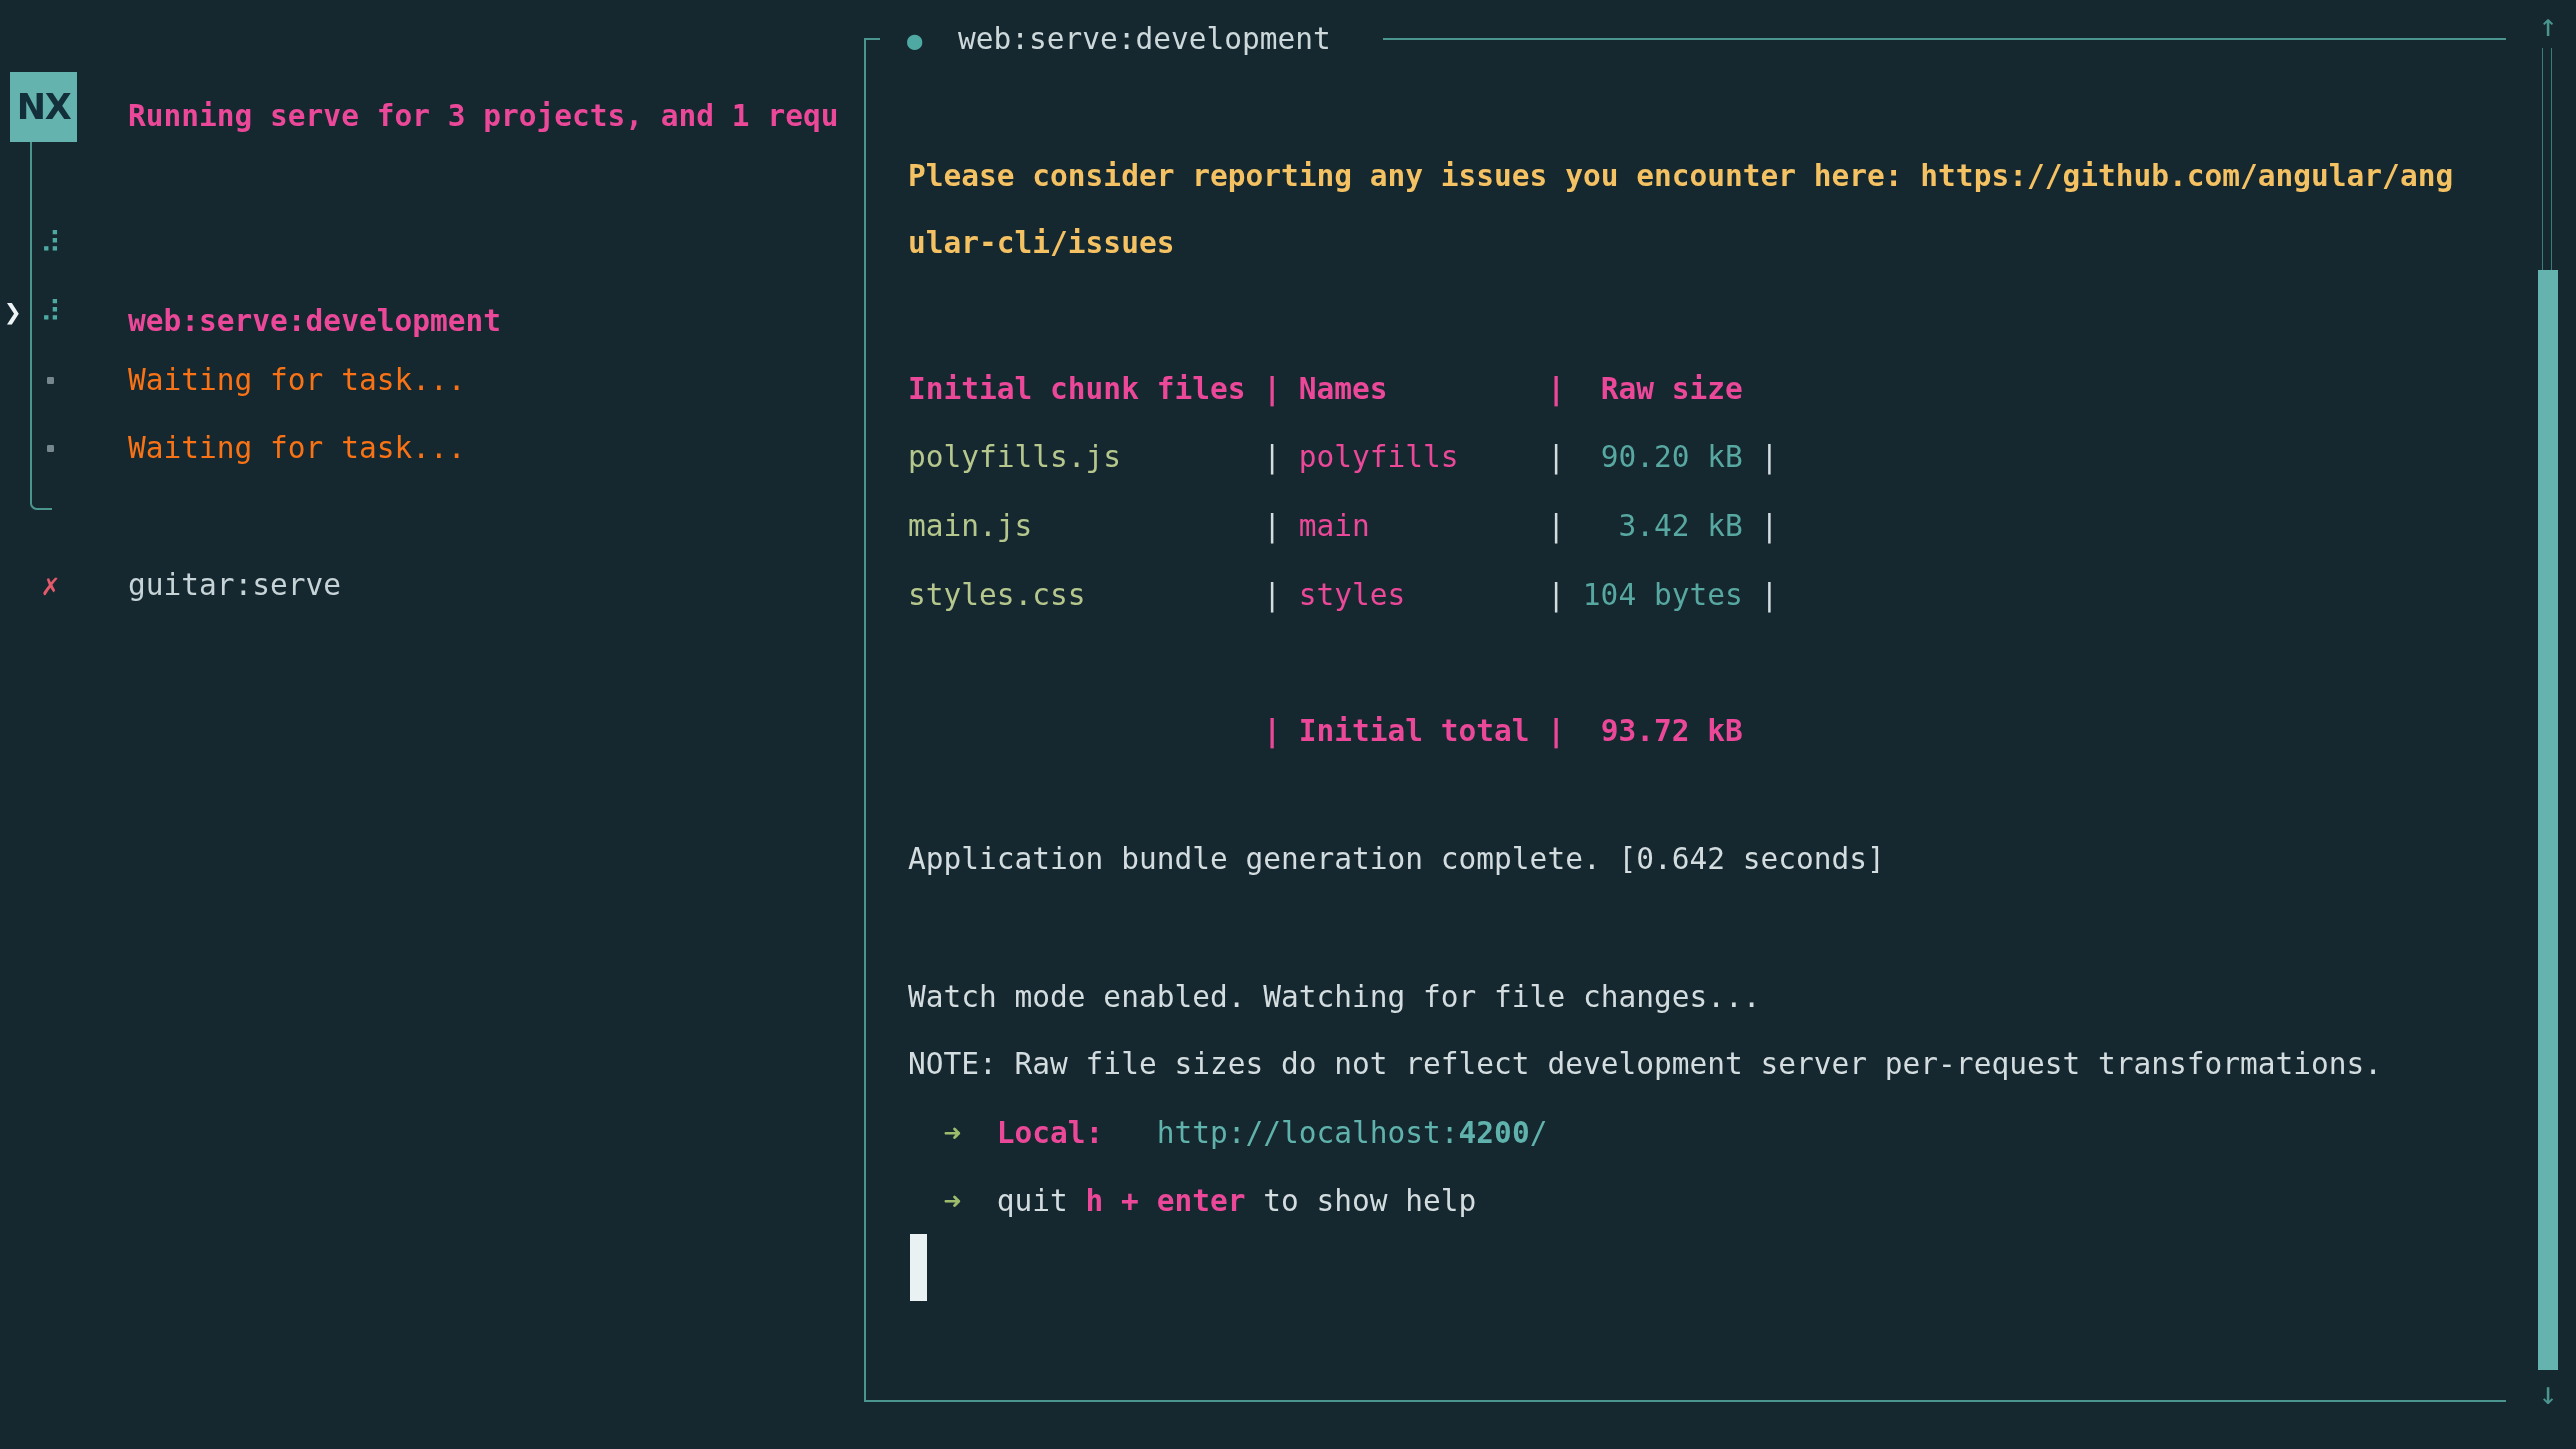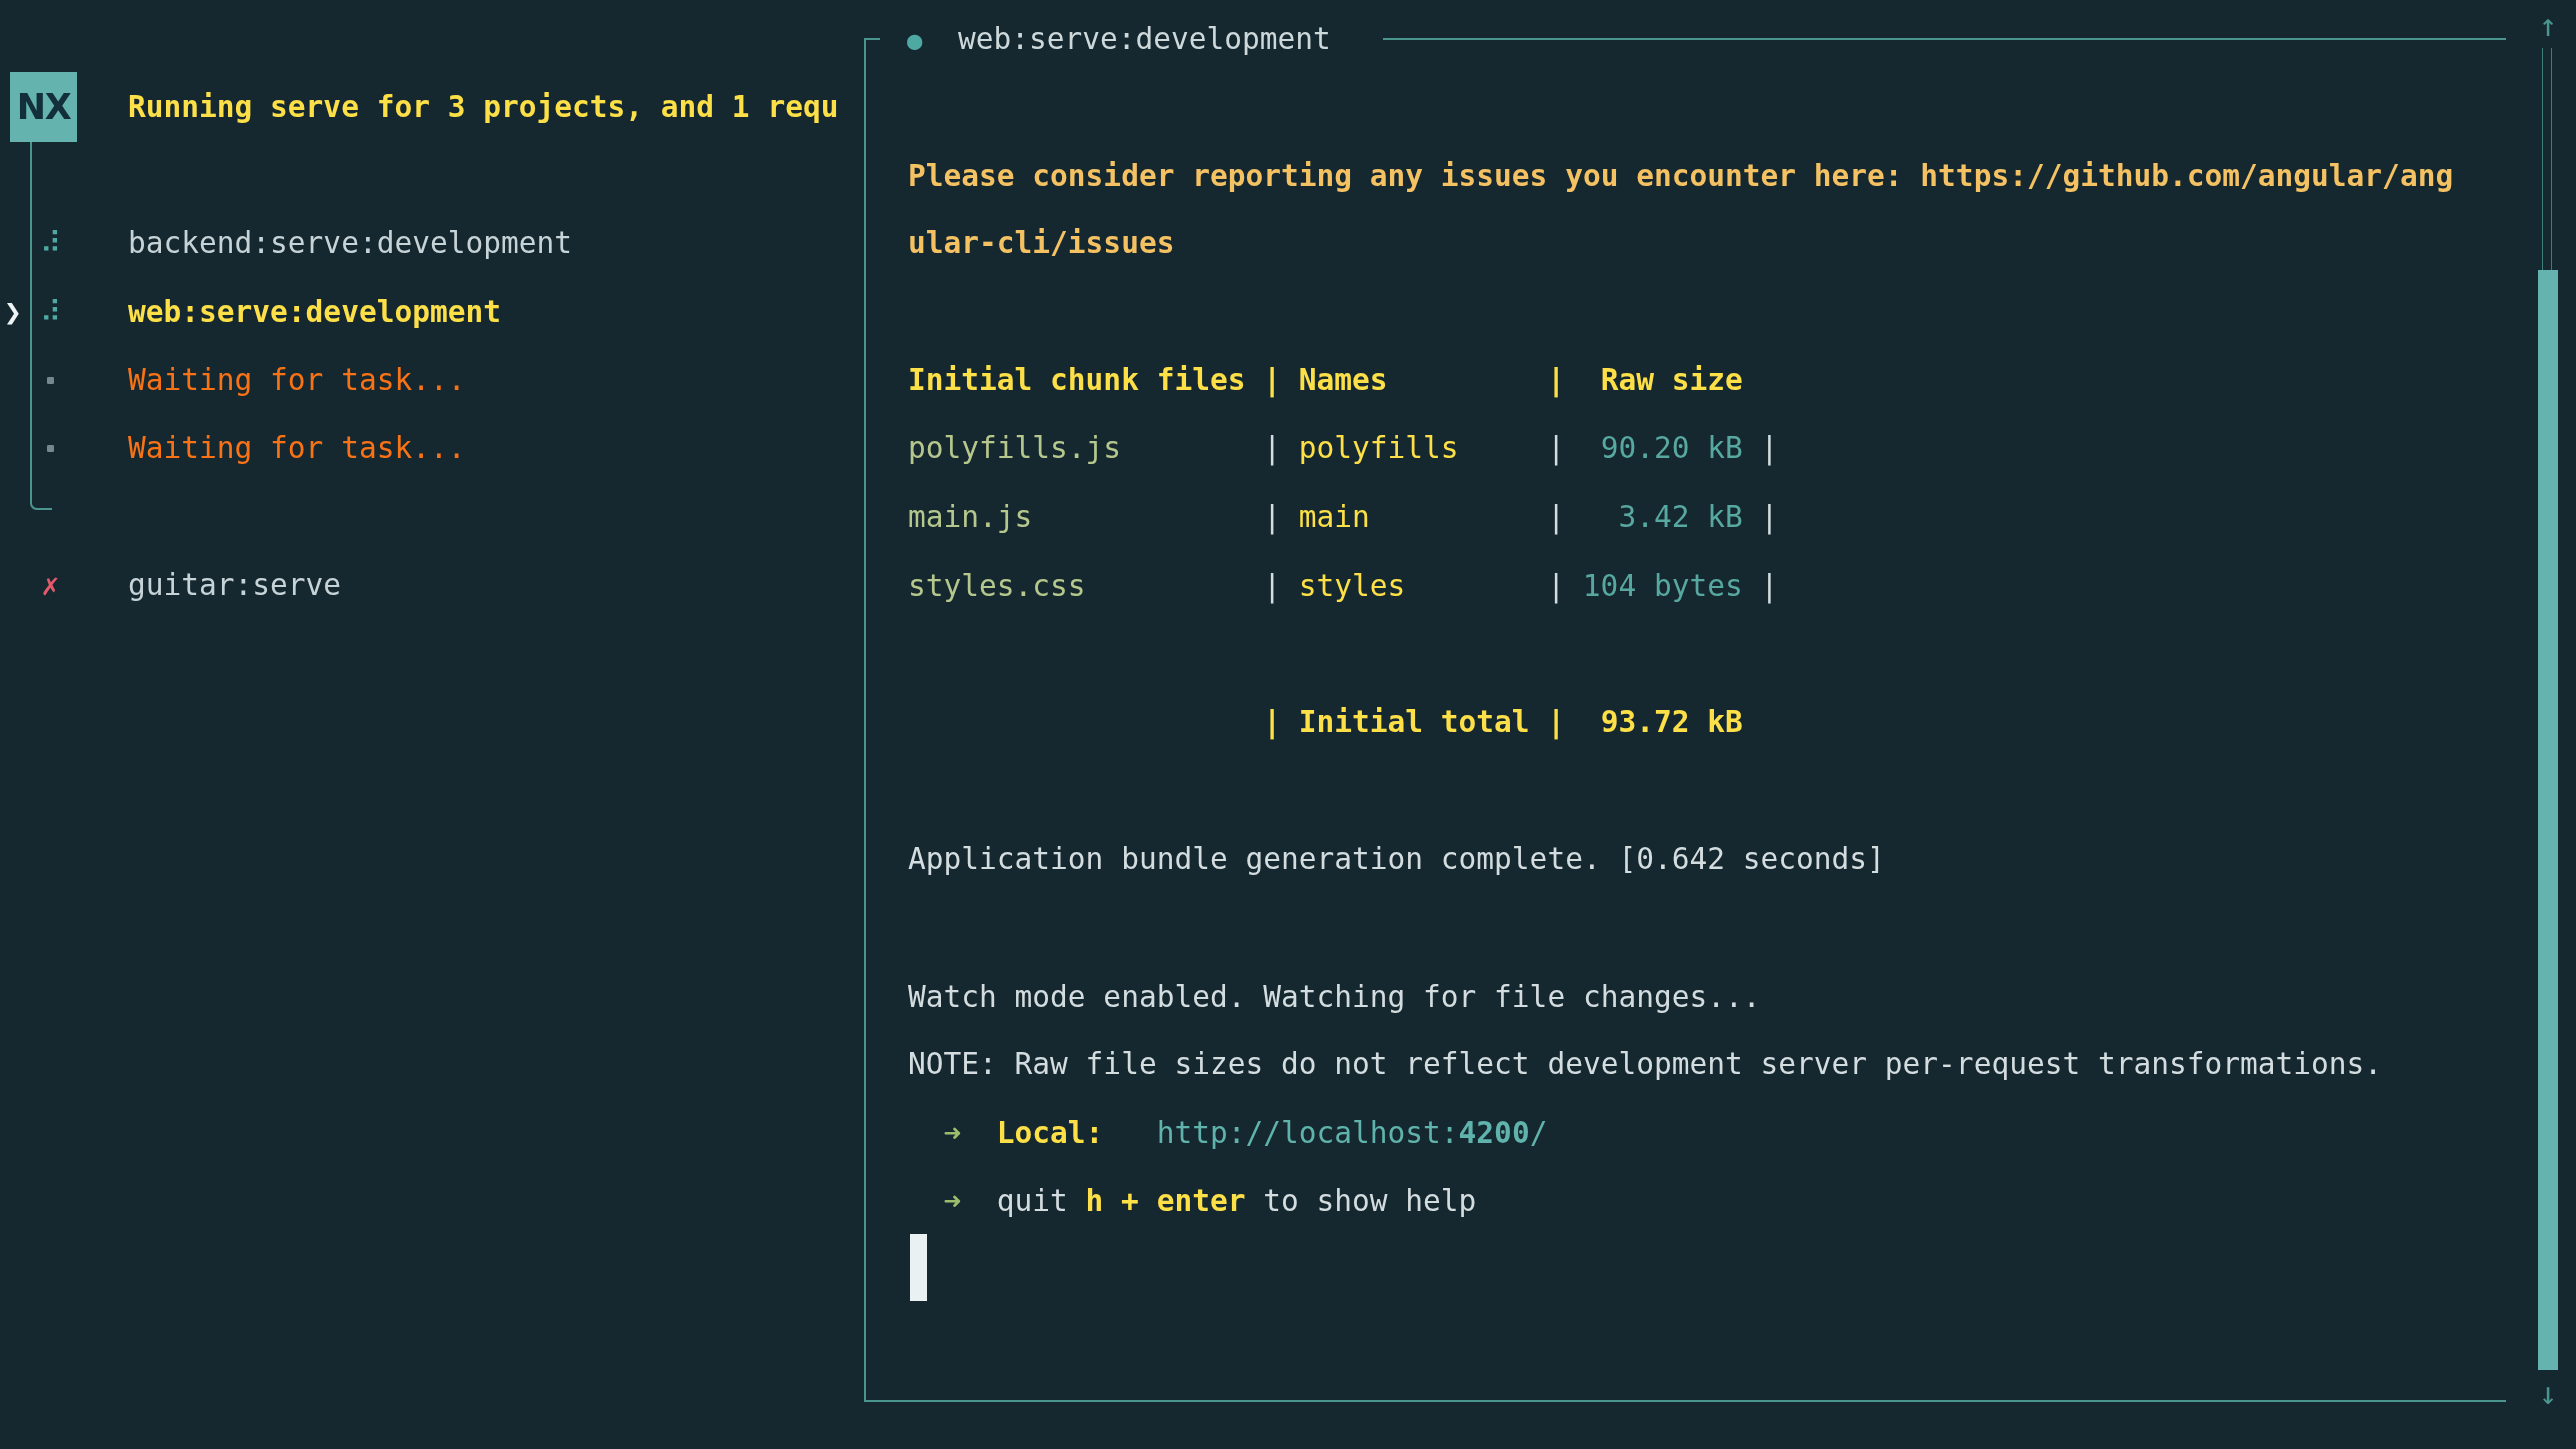--- a/index.html
+++ b/index.html
@@ -1,20 +1,20 @@
 <!DOCTYPE html>
 <html style="font-size:10.7px"><head>
 <meta charset="utf-8">
 <style>
   html,body{margin:0;padding:0;background:#16282f;}
   .screen{position:relative;width:2576px;height:1449px;background:#16282f;overflow:hidden;
           font-family:"DejaVu Sans Mono","Liberation Mono",monospace;}
   .tline{position:absolute;font-size:29.5px;line-height:40px;white-space:pre;color:#d3dcdf;}
   .bold{font-weight:bold;}
-  .bright{color:#fde047;}
+  .bright{color:#ec4899;margin-top:9px;}
   .mid{color:#c6d3d7;}
   .dim{color:#f97316;}
   .gray{color:#93a5ab;}
   .teal{color:#4fa9a3;}
   .tealline{background:#4a968f;}
   .yellow{color:#f4c163;font-weight:bold;}
   .red{color:#e4596b;}
   .filegreen{color:#b5c78c;}
   .sizeteal{color:#58a8a2;}
   .arrowgreen{color:#9dbd6d;}
@@ -66,21 +66,20 @@
 <div class="screen">
 
   <aside class="sidebar">
     <div class="nx-badge">NX</div>
     <div class="tline bold bright" style="left:128px;top:87px;">Running serve for 3 projects, and 1 requ</div>
 
     <div class="connector"></div>
 
     <div class="task-row" style="top:223px;">
         <span class="task-icon-box teal">⠼</span>
-        <span class="task-label mid">backend:serve:development</span>
       </div>
 
     <div class="task-row" style="top:292px;">
         <span class="task-chevron">❯</span>
         <span class="task-icon-box teal">⠼</span>
         <span class="task-label bold bright">web:serve:development</span>
       </div>
 
     <div class="task-row" style="top:360px;">
         <span class="shape-dot"></span>

